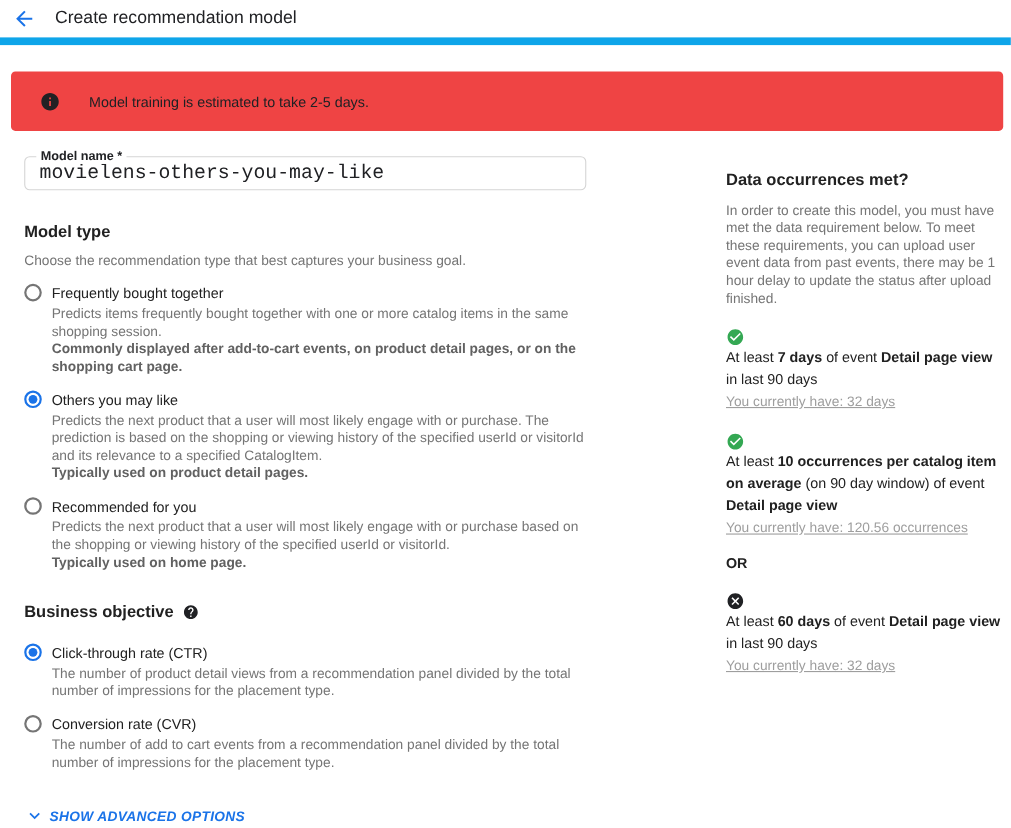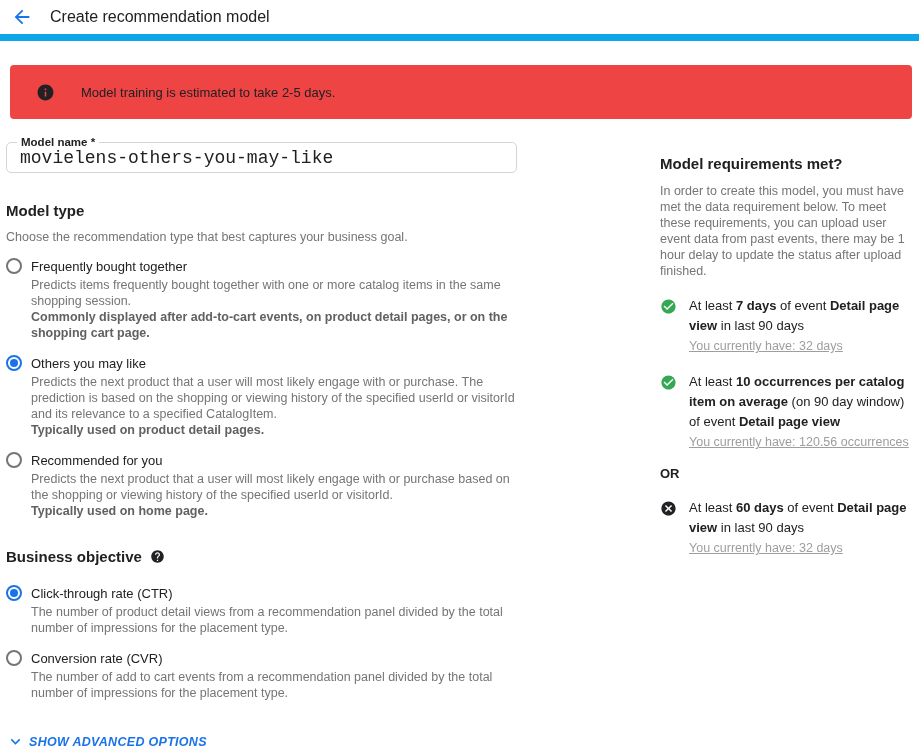--- a/index.html
+++ b/index.html
@@ -9,21 +9,21 @@
   .header { height:41px; display:flex; align-items:center; border-bottom:7px solid #0ea5e9; padding-left:6px; }
   .back-btn { width:32px; height:32px; border:none; background:transparent; display:flex; align-items:center; justify-content:center; cursor:pointer; }
   .page-title { font-size:16px; margin-left:12px; color:#202124; font-weight:400; }
 
   
   .banner { margin:24px 7px 0 10px; height:54px; background:#ef4444; border-radius:4px; display:flex; align-items:center; }
   .banner svg { margin-left:26px; flex:none; }
   .banner-text { margin-left:26px; font-size:13px; color:#202124; }
 
   
-  .left-col { margin-left:6px; width:511px; }
+  .left-col { margin-left:22px; width:511px; }
 
   .field { position:relative; margin-top:23px; height:31px; border:1px solid #d5d5d5; border-radius:5px; background:#fff; }
   .field-label { position:absolute; top:-7px; left:10px; background:#fff; padding:0 4px; font-size:11.5px; font-weight:700; color:#202124; line-height:13px; }
   .field input { width:100%; height:100%; border:none; outline:none; background:transparent; font-family:Liberation Mono, monospace; font-size:18px; color:#202124; padding:0 13px; border-radius:5px; }
 
   .section-heading { font-size:15px; font-weight:700; color:#212121; margin-top:29px; display:flex; align-items:center; gap:8px; }
   .section-sub { font-size:12.5px; color:#757575; margin-top:11px; }
 
   .option { margin-top:14px; }
   .option-row { display:flex; align-items:center; gap:9px; cursor:pointer; }
@@ -36,21 +36,21 @@
 
   .mt-lg { margin-top:20px; }
 
   
   .advanced { margin-top:31px; display:flex; align-items:center; gap:4px; color:#1a73e8; font-size:12.5px; font-weight:700; letter-spacing:.3px; cursor:pointer; background:none; border:none; font-family:"Liberation Sans", sans-serif; padding:0;font-style:italic; }
 
   
   .right-col { position:absolute; top:155px; left:660px; width:250px; }
   .req-heading { font-size:15px; font-weight:700; color:#212121; }
   .req-intro { margin-top:11px; font-size:12.5px; line-height:16px; color:#757575; }
-  .req-item { display:flex; margin-top:17px; }
+  .req-item { display:flex; margin-top:17px;flex-direction:column; }
   .req-icon { flex:none; margin-right:12px; margin-top:2px; }
   .req-text { font-size:13px; line-height:20px; color:#212121; }
   .req-current { font-size:12.5px; line-height:18px; color:#9e9e9e; margin-top:1px;text-decoration:underline; }
   .or-label { font-size:13px; font-weight:700; color:#212121; margin-top:15px; }
 </style>
 </head>
 <body>
 
 <div class="header">
   <button class="back-btn">
@@ -145,21 +145,21 @@
       <svg width="19" height="19" viewBox="0 0 24 24">
           <path fill="#1a73e8" d="M16.59 8.59L12 13.17 7.41 8.59 6 10l6 6 6-6z"></path>
         </svg>
     </span>
     <span>SHOW ADVANCED OPTIONS</span>
   </button>
 
 </div>
 
 <div class="right-col">
-  <h2 class="req-heading">Model requirements met?</h2>
+  <h2 class="req-heading">Data occurrences met?</h2>
   <p class="req-intro">In order to create this model, you must have met the data requirement below. To meet these requirements, you can upload user event data from past events, there may be 1 hour delay to update the status after upload finished.</p>
 
   <div class="req-item">
     <svg class="req-icon" width="17" height="17" viewBox="0 0 24 24">
         <path fill="#34a853" d="M12 2C6.48 2 2 6.48 2 12s4.48 10 10 10 10-4.48 10-10S17.52 2 12 2zm-2 15l-5-5 1.41-1.41L10 14.17l7.59-7.59L19 8l-9 9z"></path>
       </svg>
     <div>
       <div class="req-text"><span>At least </span><b>7 days</b><span> of event </span><b>Detail page view</b><span> in last 90 days</span></div>
       <div class="req-current">You currently have: 32 days</div>
     </div>

